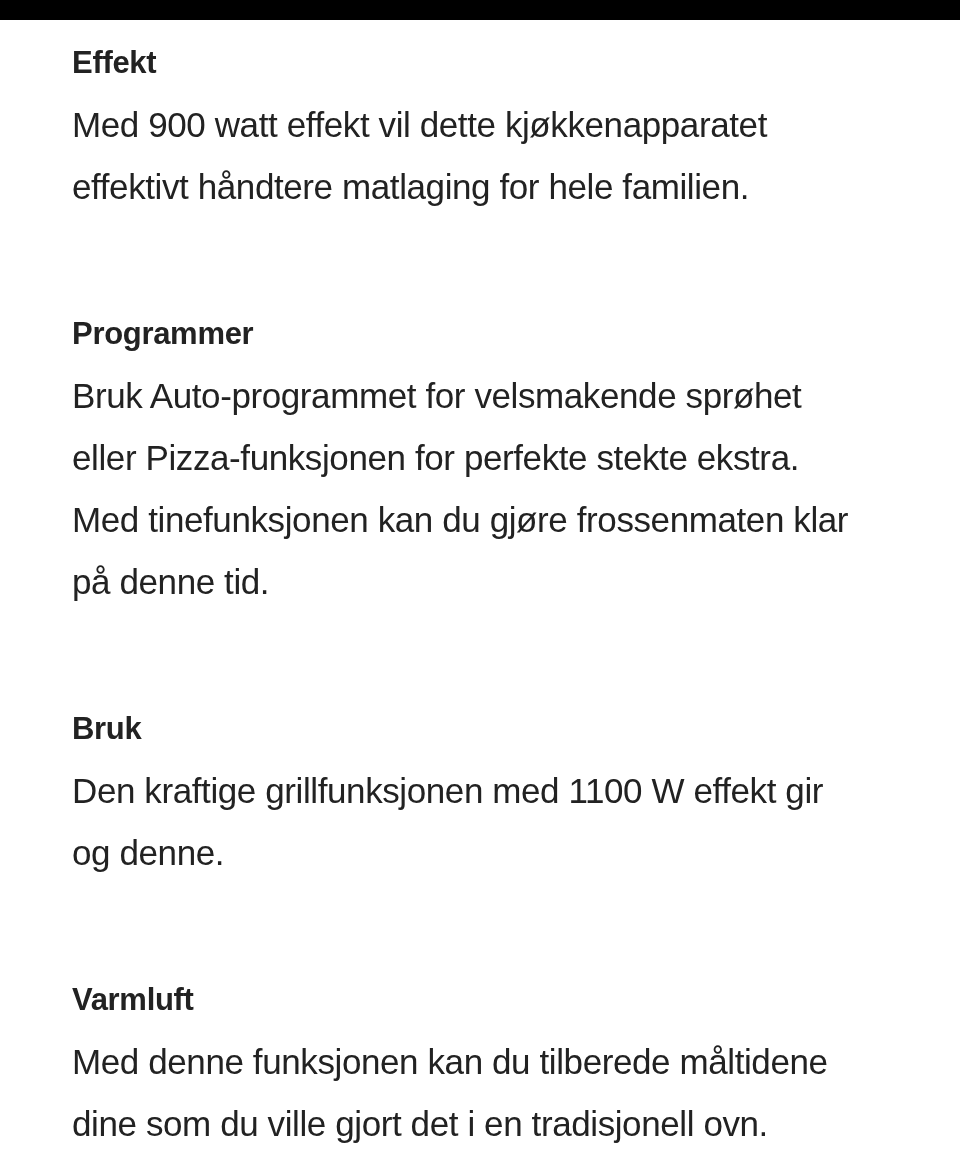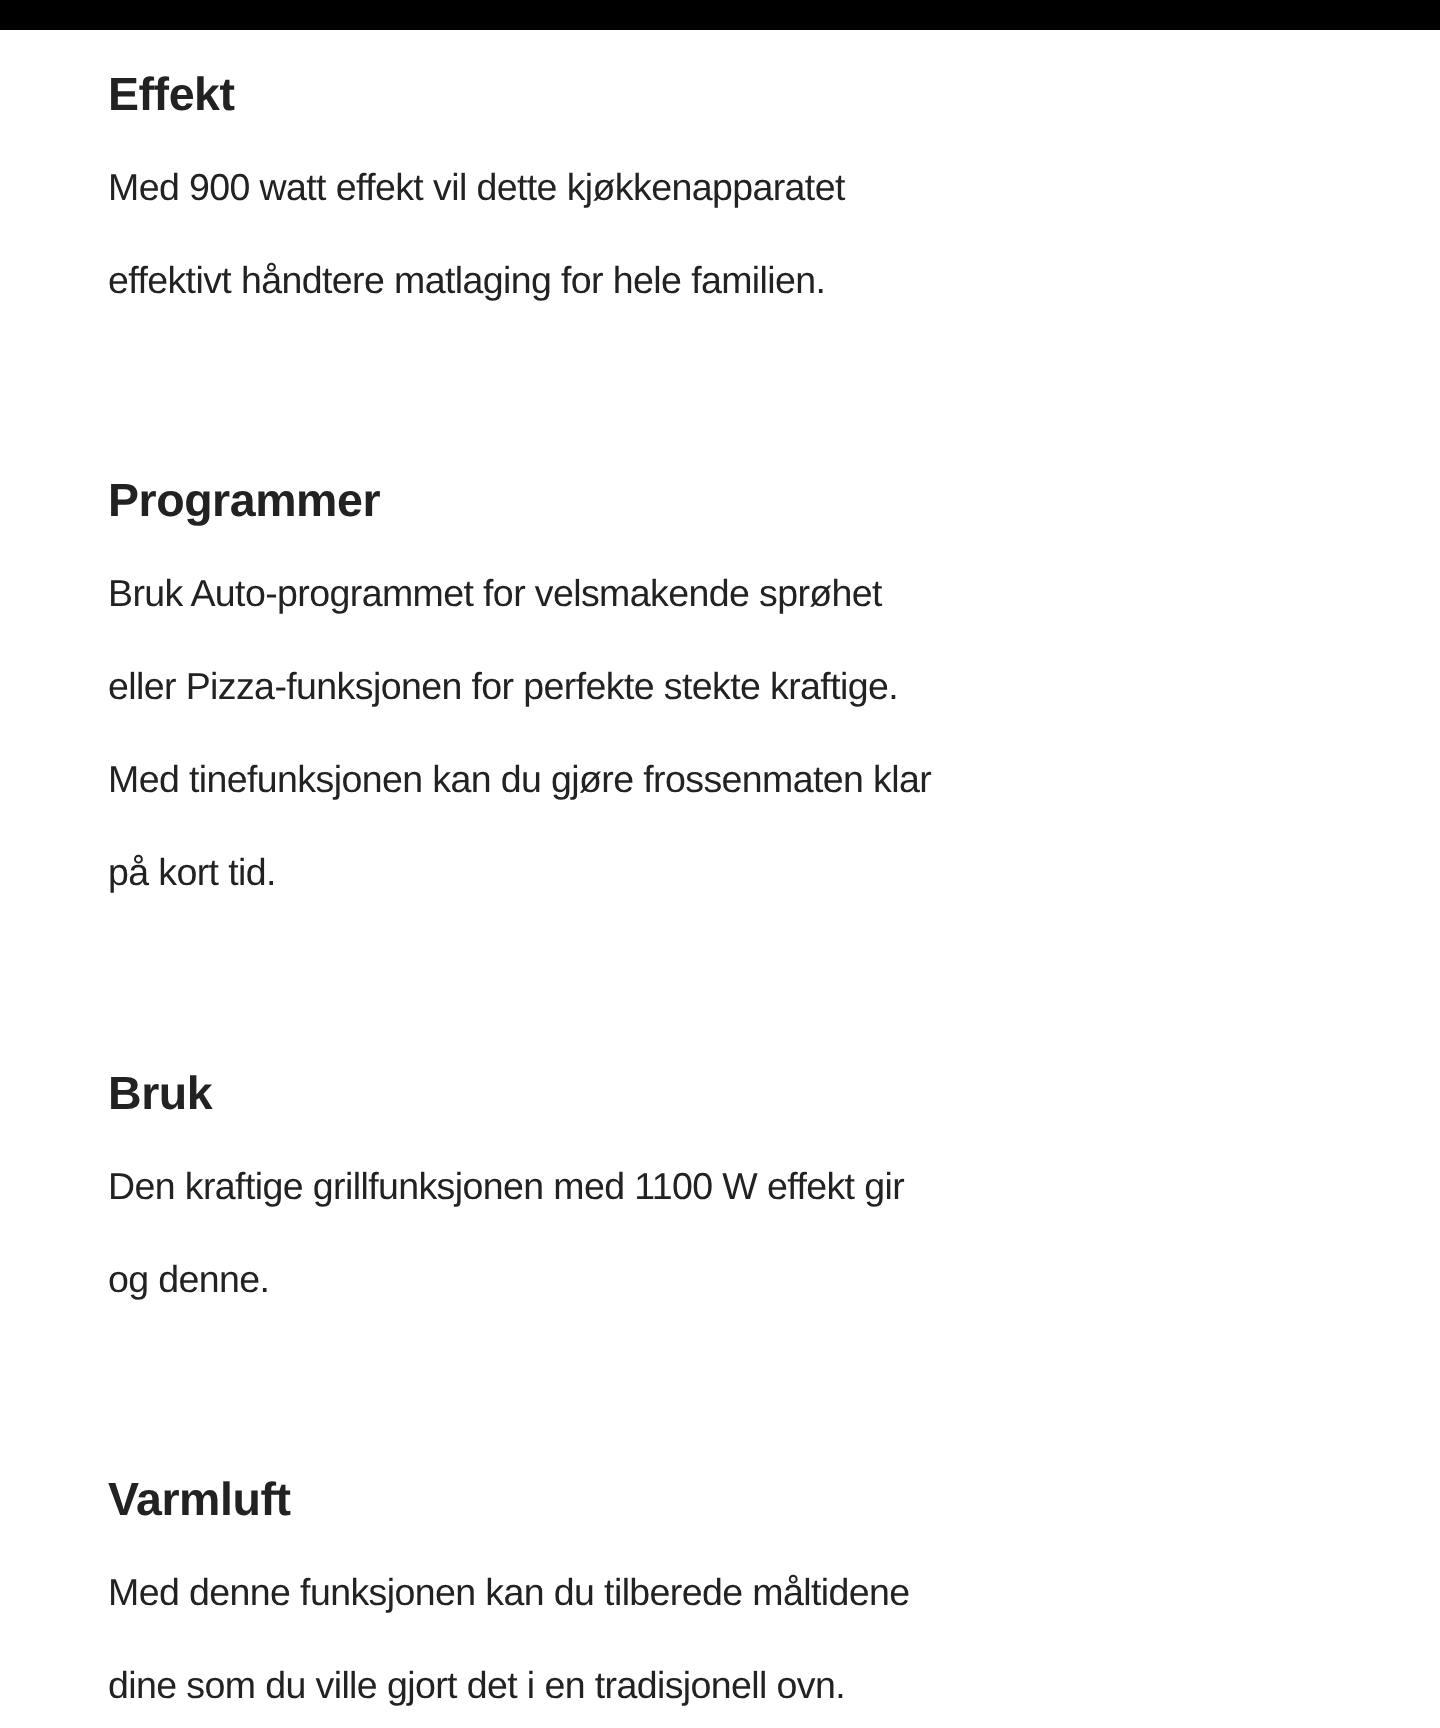--- a/index.html
+++ b/index.html
@@ -34,21 +34,21 @@
     .section-title {
       font-size: 31px;
       font-weight: bold;
       color: #222222;
       line-height: 62px;
       height: 62px;
       letter-spacing: -0.3px;
       white-space: nowrap;
     }
     .section-body {
-      font-size: 25px;
+      font-size: 35px;
       font-weight: normal;
       color: #222222;
       line-height: 62px;
       letter-spacing: -0.4px;
     }
     .section-body .line {
       display: block;
       height: 62px;
       white-space: nowrap;
     }
@@ -70,23 +70,23 @@
       <span class="line">effektivt håndtere matlaging for hele familien.</span>
     </div>
   </div>
 
   <div class="gap"></div>
 
   <div class="section">
     <div class="section-title">Programmer</div>
     <div class="section-body">
       <span class="line">Bruk Auto-programmet for velsmakende sprøhet</span>
-      <span class="line">eller Pizza-funksjonen for perfekte stekte kraftige.</span>
+      <span class="line">eller Pizza-funksjonen for perfekte stekte ekstra.</span>
       <span class="line">Med tinefunksjonen kan du gjøre frossenmaten klar</span>
-      <span class="line">på kort tid.</span>
+      <span class="line">på denne tid.</span>
     </div>
   </div>
 
   <div class="gap"></div>
 
   <div class="section">
     <div class="section-title">Bruk</div>
     <div class="section-body">
       <span class="line">Den kraftige grillfunksjonen med 1100 W effekt gir</span>
       <span class="line">og denne.</span>

